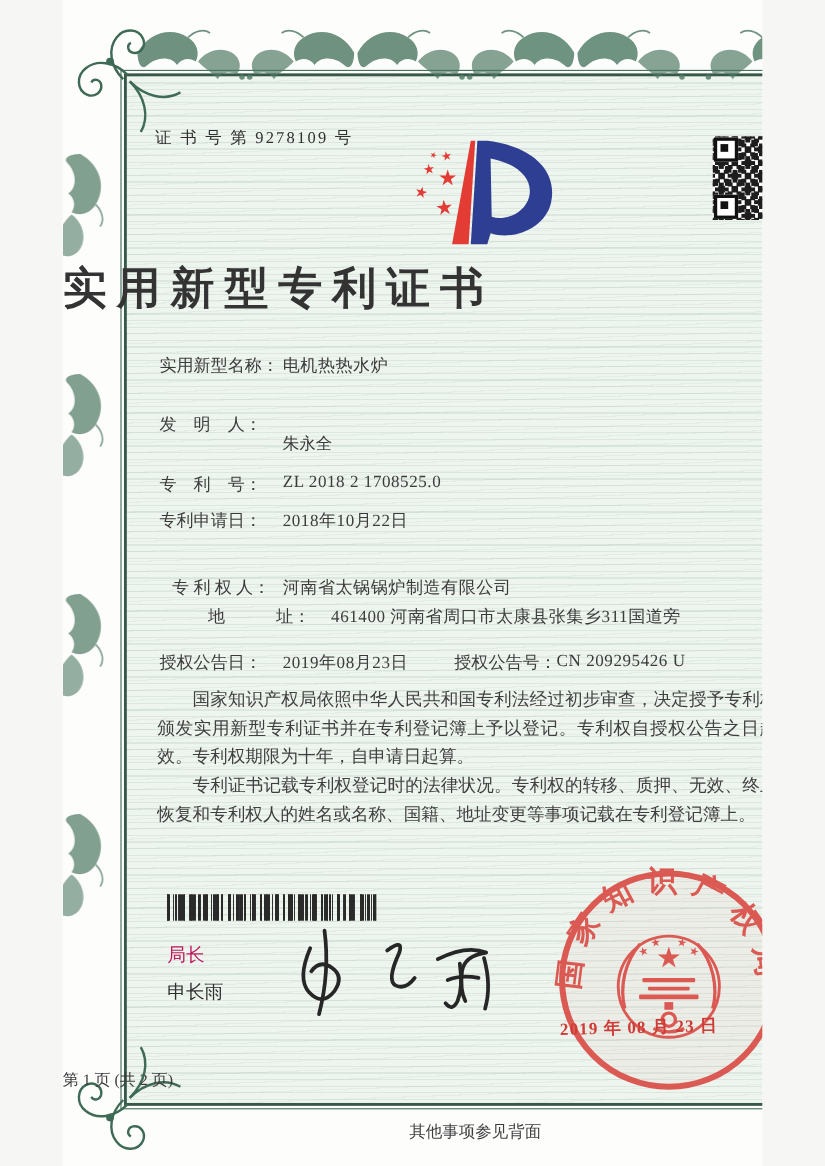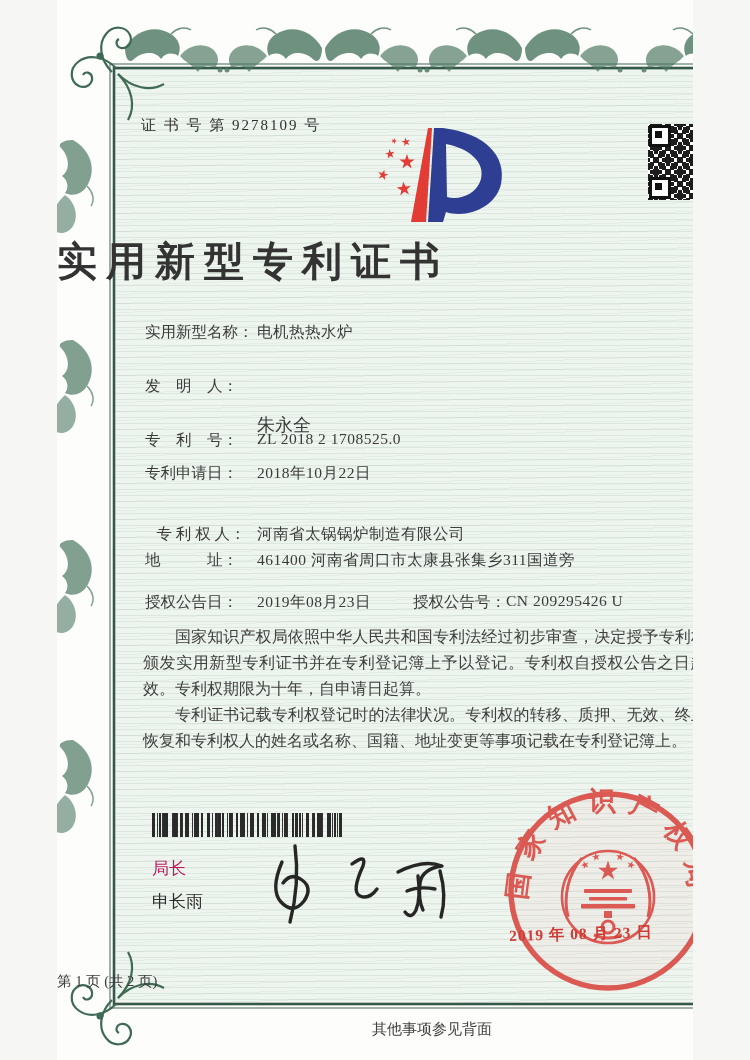--- a/index.html
+++ b/index.html
@@ -31,22 +31,22 @@
   .qr .finder{position:absolute; width:16px; height:16px; border:3px solid #111; background:#fff;}
   .qr .finder::after{content:""; position:absolute; left:3px; top:3px; width:7px; height:7px; background:#111;}
   .qr .f-tl{left:1px; top:1px;} .qr .f-tr{right:1px; top:1px;} .qr .f-bl{left:1px; bottom:1px;}
   .title{
     left:0; top:234px; width:750px; text-align:left;
     font-size:40px; font-weight:600; letter-spacing:9px; color:#333;
   }
   .row{left:88px; display:grid; grid-template-columns:112px auto; font-size:15.5px; color:#3b3b3b; white-space:nowrap;}
   .row .lbl{white-space:nowrap;}
   .row .val{white-space:nowrap; letter-spacing:0.5px;}
-  .r-name{top:322px;} .r-inv{top:376px;} .r-inv2{top:413px; left:200px; font-size:18px;}
-  .r-pno{top:430px;} .r-fdate{top:463px;} .r-owner{top:524px;text-align:center;} .r-addr{top:550px;}
+  .r-name{top:322px;} .r-inv{top:376px;} .r-inv2{top:394px; left:200px; font-size:15px;}
+  .r-pno{top:430px;} .r-fdate{top:463px;} .r-owner{top:524px;text-align:center;} .r-addr{top:550px;margin-left:44px;}
   .r-grant{top:592px;} .grant2{margin-left:42px; display:inline-grid; grid-template-columns:auto auto;}
   .paras{left:86px; top:624px; width:580px; font-size:16px; line-height:1.63; color:#3f3f3f; text-align:justify;}
   .paras p{margin:0; text-indent:2em;}
   .barcode{
     left:95px; top:813px; width:190px; height:24px;
     background:
       repeating-linear-gradient(90deg,#2a2a2a 0 3px, rgba(0,0,0,0) 3px 11px),
       repeating-linear-gradient(90deg,#2a2a2a 0 2px, rgba(0,0,0,0) 2px 7px),
       repeating-linear-gradient(90deg,#333 0 1px, rgba(0,0,0,0) 1px 5px);
   }

